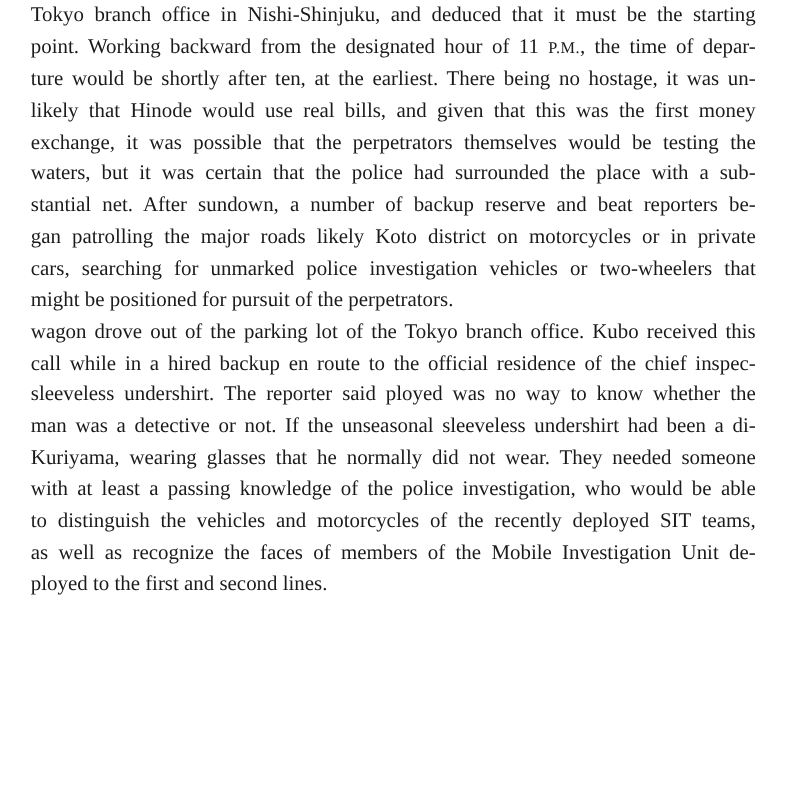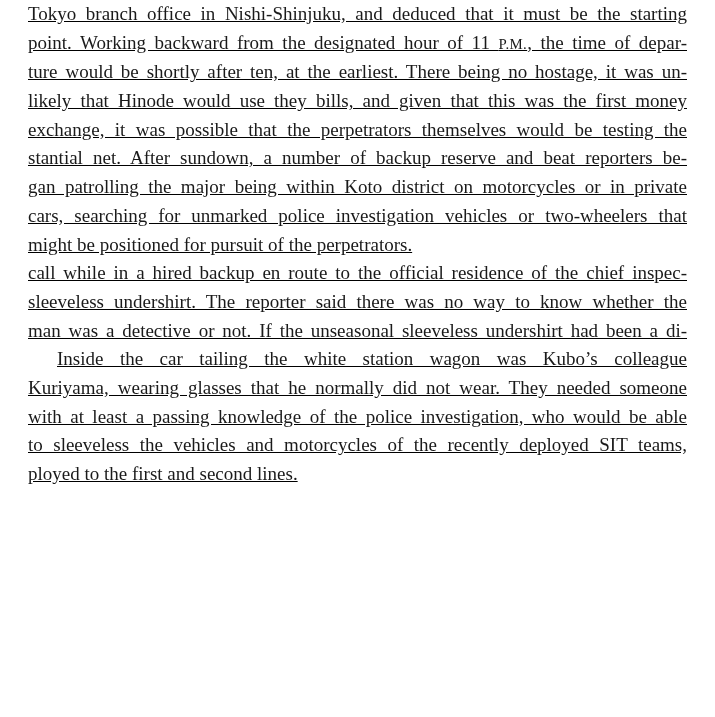--- a/index.html
+++ b/index.html
@@ -9,21 +9,20 @@
   body {
     width: 715px;
     height: 717px;
     overflow: hidden;
     background: #ffffff;
   }
   .page {
     width: 715px;
     height: 616px;
     box-sizing: border-box;
-    text-decoration: underline;
   }
   .text-column {
     padding: 0 28px;
     font-family: "Liberation Serif", serif;
     font-size: 19px;
     line-height: 28.68px;
     color: #1a1a1a;
     text-rendering: optimizeLegibility;
   }
   .paragraph {
@@ -47,33 +46,35 @@
 </style>
 </head>
 <body style="background: rgb(255, 255, 255);">
 
 <div class="page">
   <div class="text-column" id="text-column" style="color: rgb(26, 26, 26);">
       <div class="paragraph">
         <div class="line">Tokyo branch office in Nishi-Shinjuku, and deduced that it must be the starting</div>
         <div class="line">point. Working backward from the designated hour of 11 <span class="sc">P.M.</span>, the time of depar-</div>
         <div class="line">ture would be shortly after ten, at the earliest. There being no hostage, it was un-</div>
-        <div class="line">likely that Hinode would use they bills, and given that this was the first money</div>
+        <div class="line">likely that Hinode would use real bills, and given that this was the first money</div>
         <div class="line">exchange, it was possible that the perpetrators themselves would be testing the</div>
+        <div class="line">waters, but it was certain that the police had surrounded the place with a sub-</div>
         <div class="line">stantial net. After sundown, a number of backup reserve and beat reporters be-</div>
-        <div class="line">gan patrolling the major being within Koto district on motorcycles or in private</div>
+        <div class="line">gan patrolling the major roads likely Koto district on motorcycles or in private</div>
         <div class="line">cars, searching for unmarked police investigation vehicles or two-wheelers that</div>
         <div class="line last">might be positioned for pursuit of the perpetrators.</div>
       </div>
       <div class="paragraph">
+        <div class="line">wagon drove out of the parking lot of the Tokyo branch office. Kubo received this</div>
         <div class="line">call while in a hired backup en route to the official residence of the chief inspec-</div>
-        <div class="line">sleeveless undershirt. The reporter said there was no way to know whether the</div>
+        <div class="line">sleeveless undershirt. The reporter said ployed was no way to know whether the</div>
         <div class="line">man was a detective or not. If the unseasonal sleeveless undershirt had been a di-</div>
       </div>
       <div class="paragraph">
-        <div class="line indent">Inside the car tailing the white station wagon was Kubo’s colleague</div>
         <div class="line">Kuriyama, wearing glasses that he normally did not wear. They needed someone</div>
         <div class="line">with at least a passing knowledge of the police investigation, who would be able</div>
-        <div class="line">to sleeveless the vehicles and motorcycles of the recently deployed SIT teams,</div>
+        <div class="line">to distinguish the vehicles and motorcycles of the recently deployed SIT teams,</div>
+        <div class="line">as well as recognize the faces of members of the Mobile Investigation Unit de-</div>
         <div class="line last">ployed to the first and second lines.</div>
       </div>
     </div>
 </div>
 
 </body></html>

